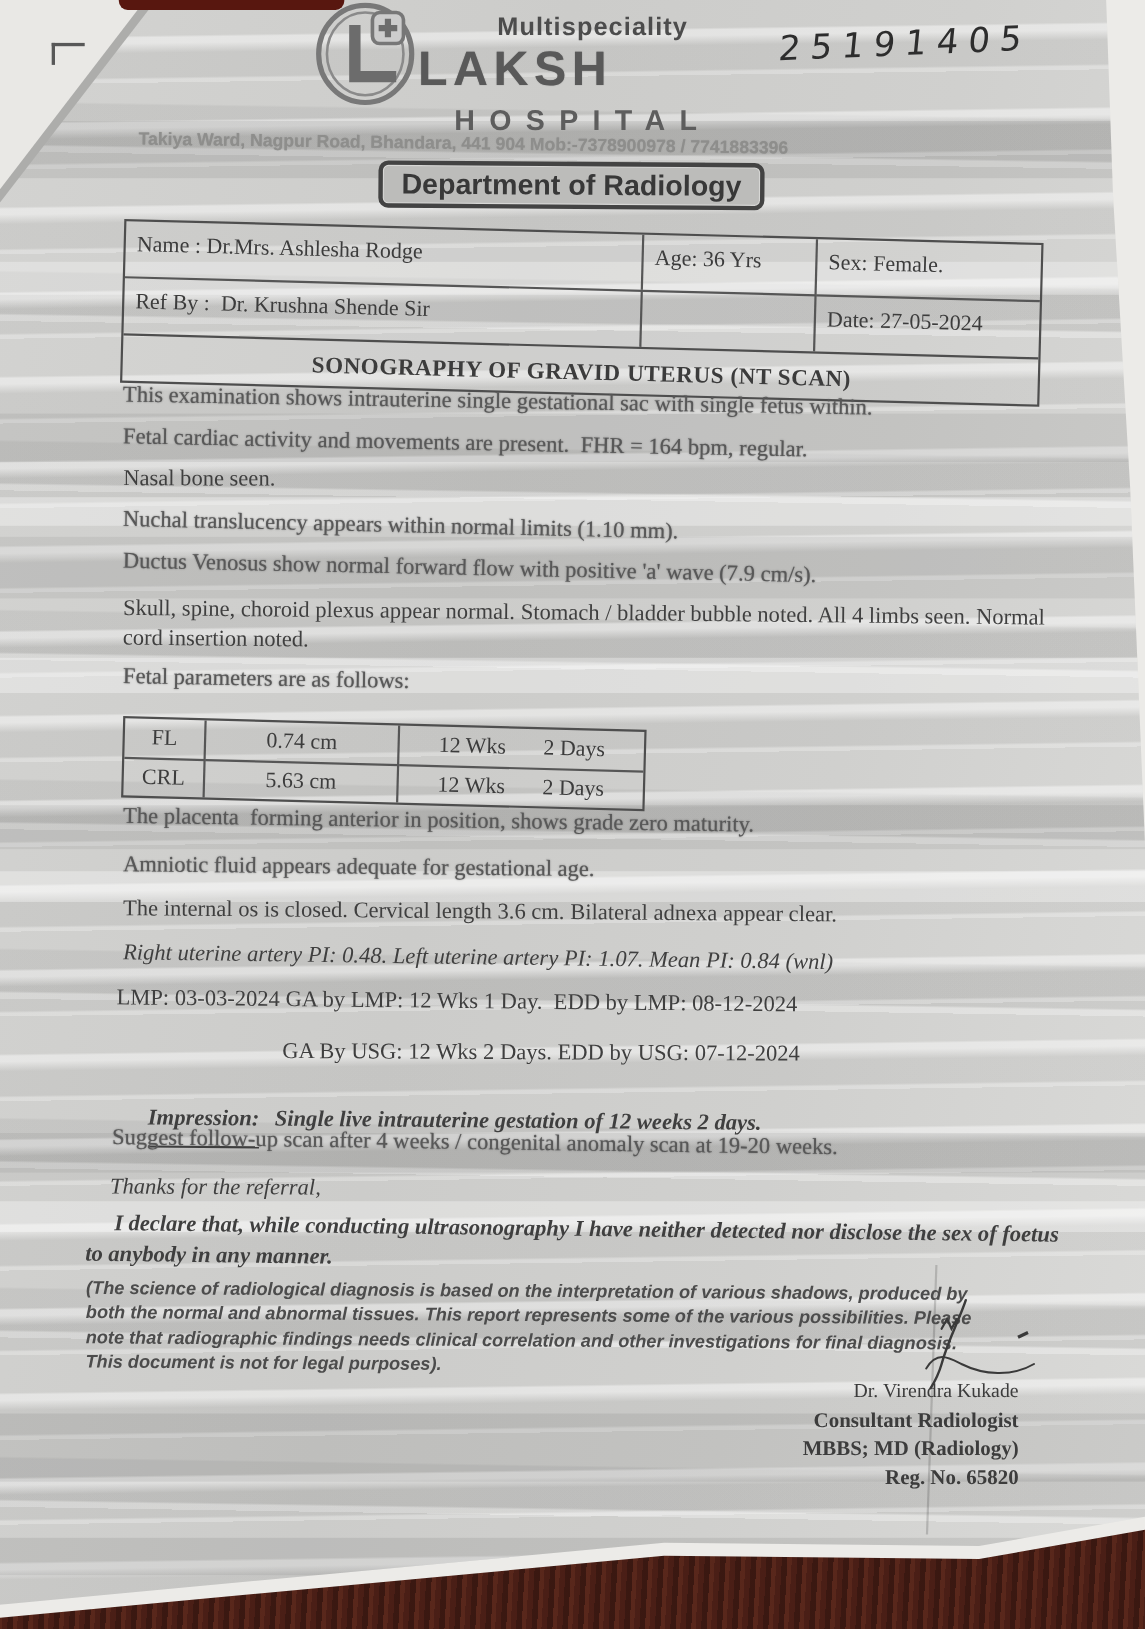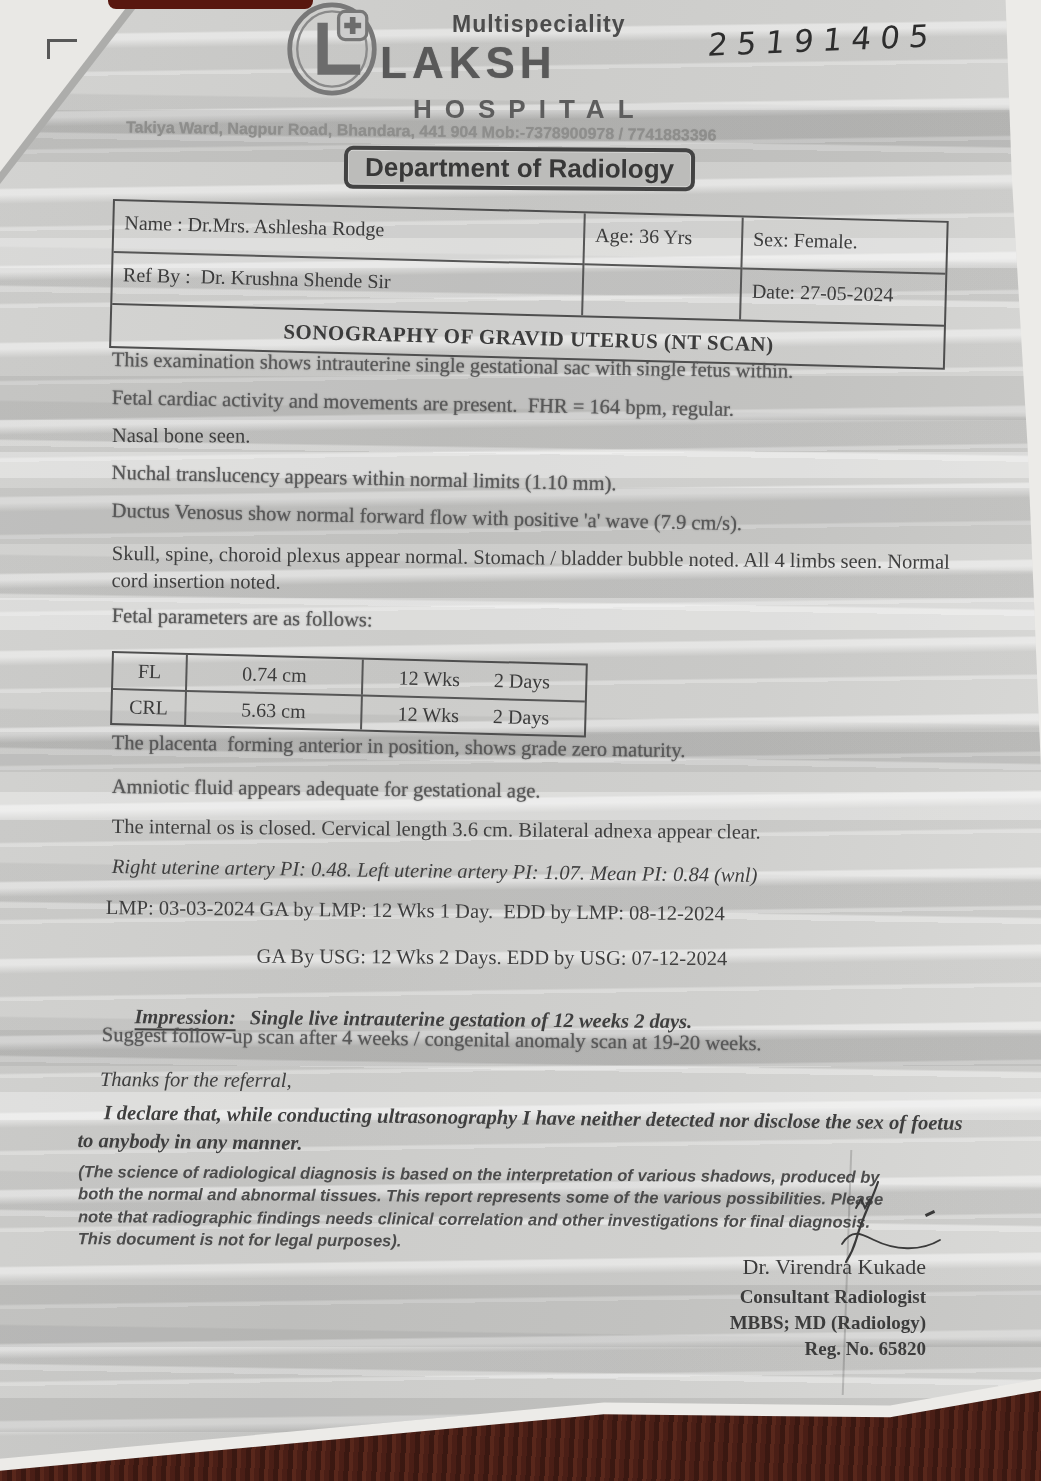--- a/index.html
+++ b/index.html
@@ -80,30 +80,30 @@
   
   .ftable{position:absolute;left:112px;top:651px;width:472px;transform:rotate(1.5deg);transform-origin:0 0;
     display:grid;grid-template-columns:74px 176px 222px;grid-template-rows:35px 35px;
     border:2px solid #4e4e4e;color:#3c3c3c;font-size:20px;}
   .ftable .fcell{display:flex;align-items:center;justify-content:center;}
   .fb-r{border-right:2px solid #565656;}
   .fb-t{border-top:2px solid #565656;}
   .wkdays{gap:34px;}
 
   
-  .imp-label{font-weight:bold;font-style:italic;border-bottom:2.5px solid #3f3f3f;padding-bottom:1px;}
+  .imp-label{font-weight:bold;font-style:italic;border-bottom:2.5px solid #3f3f3f;padding-bottom:14px;}
   .imp-text{font-weight:bold;font-style:italic;margin-left:14px;}
   .decl{font-weight:bold;font-style:italic;text-indent:26px;line-height:1.38;}
   .disclaimer{position:absolute;left:78px;top:1163px;width:810px;
     font-family:"Liberation Sans",sans-serif;font-style:italic;font-weight:600;
     font-size:16.5px;line-height:1.36;color:#4c4c4c;transform:rotate(0.4deg);}
 
   
   .sig-block{position:absolute;left:610px;top:1254px;width:316px;text-align:right;color:#3c3c3c;}
-  .sig-name{font-size:22px;margin-bottom:6px;}
+  .sig-name{font-size:18px;margin-bottom:6px;}
   .sig-line{font-size:19px;font-weight:bold;margin-bottom:4px;}
   .sig-mark{position:absolute;left:818px;top:1178px;}
   .sig-tick{position:absolute;left:925px;top:1212px;width:10px;height:3px;background:#3a3a3a;transform:rotate(-25deg);}
 </style>
 </head>
 <body>
 
 <div class="desk">
   <div class="paper-edge"></div>
 

